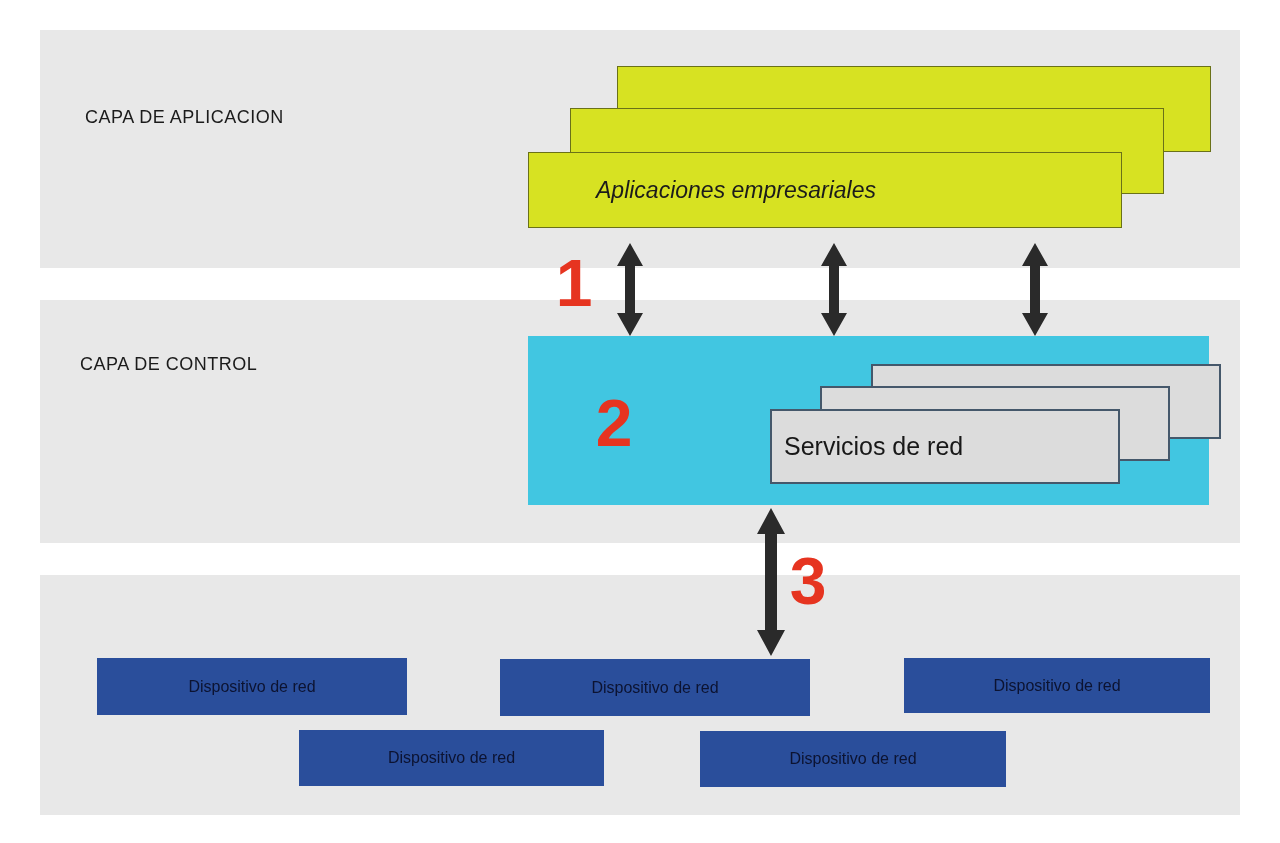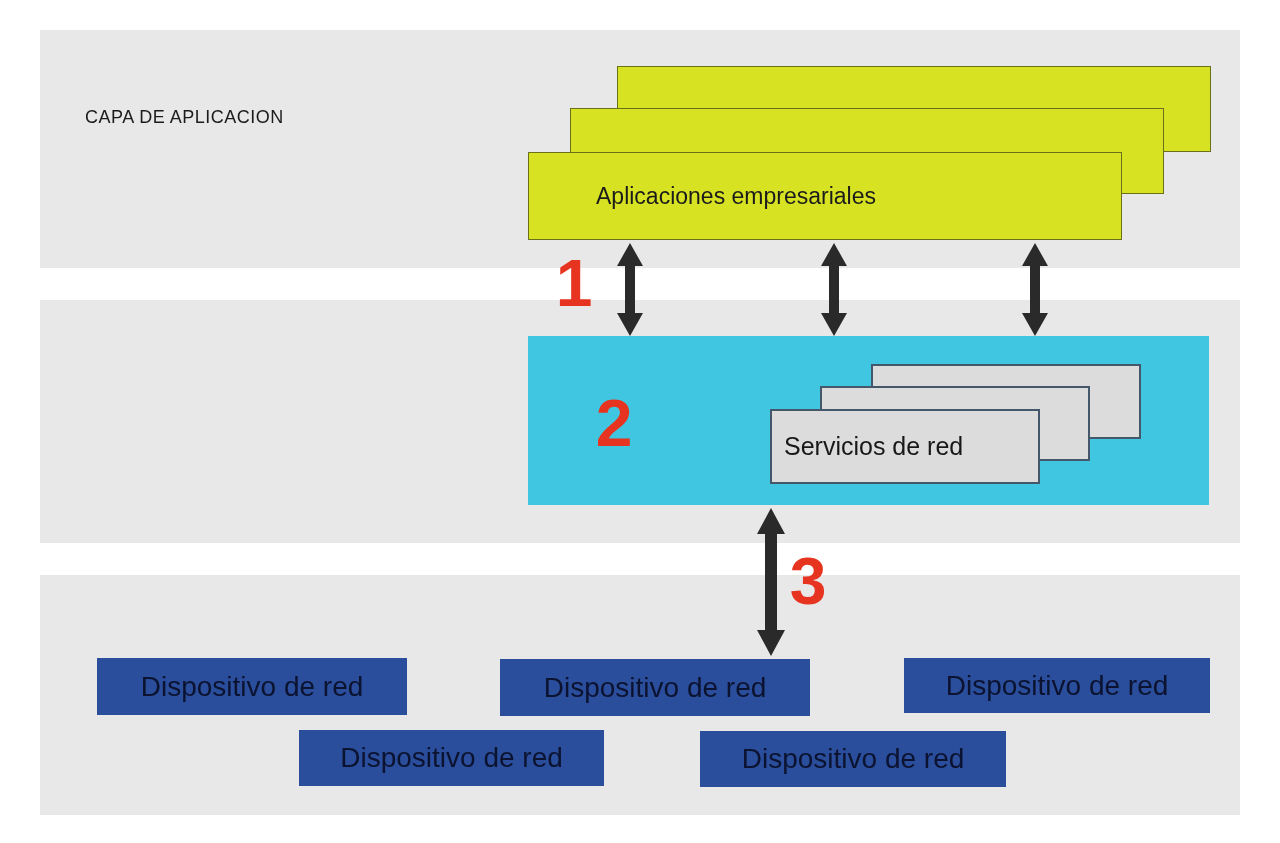--- a/index.html
+++ b/index.html
@@ -23,61 +23,62 @@
     position:absolute;width:594px;height:86px;
     background:#d7e222;border:1.5px solid #6a7118;
     box-sizing:border-box;
   }
   .appbox-front{
     display:flex;align-items:center;justify-content:center;
     padding-right:178px;box-sizing:border-box;
     font-size:23px;color:#1b1b1b;
   }
   .svcbox{
-    position:absolute;width:270px;height:75px;
+    position:absolute;width:350px;height:75px;
     background:#dcdcdc;border:2px solid #45586b;
     box-sizing:border-box;
   }
   .svcbox-front{
     display:flex;align-items:center;
     padding-left:12px;
     font-size:25px;color:#181818;
   }
   .cyanbox{
     position:absolute;left:528px;top:336px;width:681px;height:169px;
     background:#41c6e1;
   }
   .devbox{
     position:absolute;width:310px;height:57px;
     background:#2a4e9b;
     display:flex;align-items:center;justify-content:center;
-    font-size:28px;color:#0c1331;
+    font-size:16px;color:#0c1331;
   }
   .marker{
     position:absolute;width:56px;
     font-size:66px;line-height:1;font-weight:bold;color:#e63420;
     text-align:center;
   }
   .arrow{position:absolute;}
   .arrow svg{display:block;}
 </style>
 </head>
 <body>
 
 <div id="canvas">
 
   <div class="band" style="top:30px;height:238px;"></div>
   <div class="band" style="top:300px;height:243px;"></div>
   <div class="band" style="top:575px;height:240px;"></div>
 
   <div class="band-label" style="left:85px;top:107px;">CAPA DE APLICACION</div>
+  <div class="band-label" style="left:80px;top:354px;">CAPA DE CONTROL</div>
 
   <div class="appbox" style="left:617px;top:66px;"></div>
   <div class="appbox" style="left:570px;top:108px;"></div>
-  <div class="appbox appbox-front" style="left:528px;top:152px;height:88px;">
+  <div class="appbox appbox-front" style="left:528px;top:152px;height:76px;font-style:italic;">
     <span>Aplicaciones empresariales</span>
   </div>
 
   <div class="arrow" style="left:615px;top:243px;">
     <svg width="30" height="93" viewBox="0 0 30 93">
         <polygon points="15,0 28,23 20,23 20,70 28,70 15,93 2,70 10,70 10,23 2,23" fill="#2a2a2a"></polygon>
       </svg>
   </div>
   <div class="arrow" style="left:819px;top:243px;">
     <svg width="30" height="93" viewBox="0 0 30 93">

